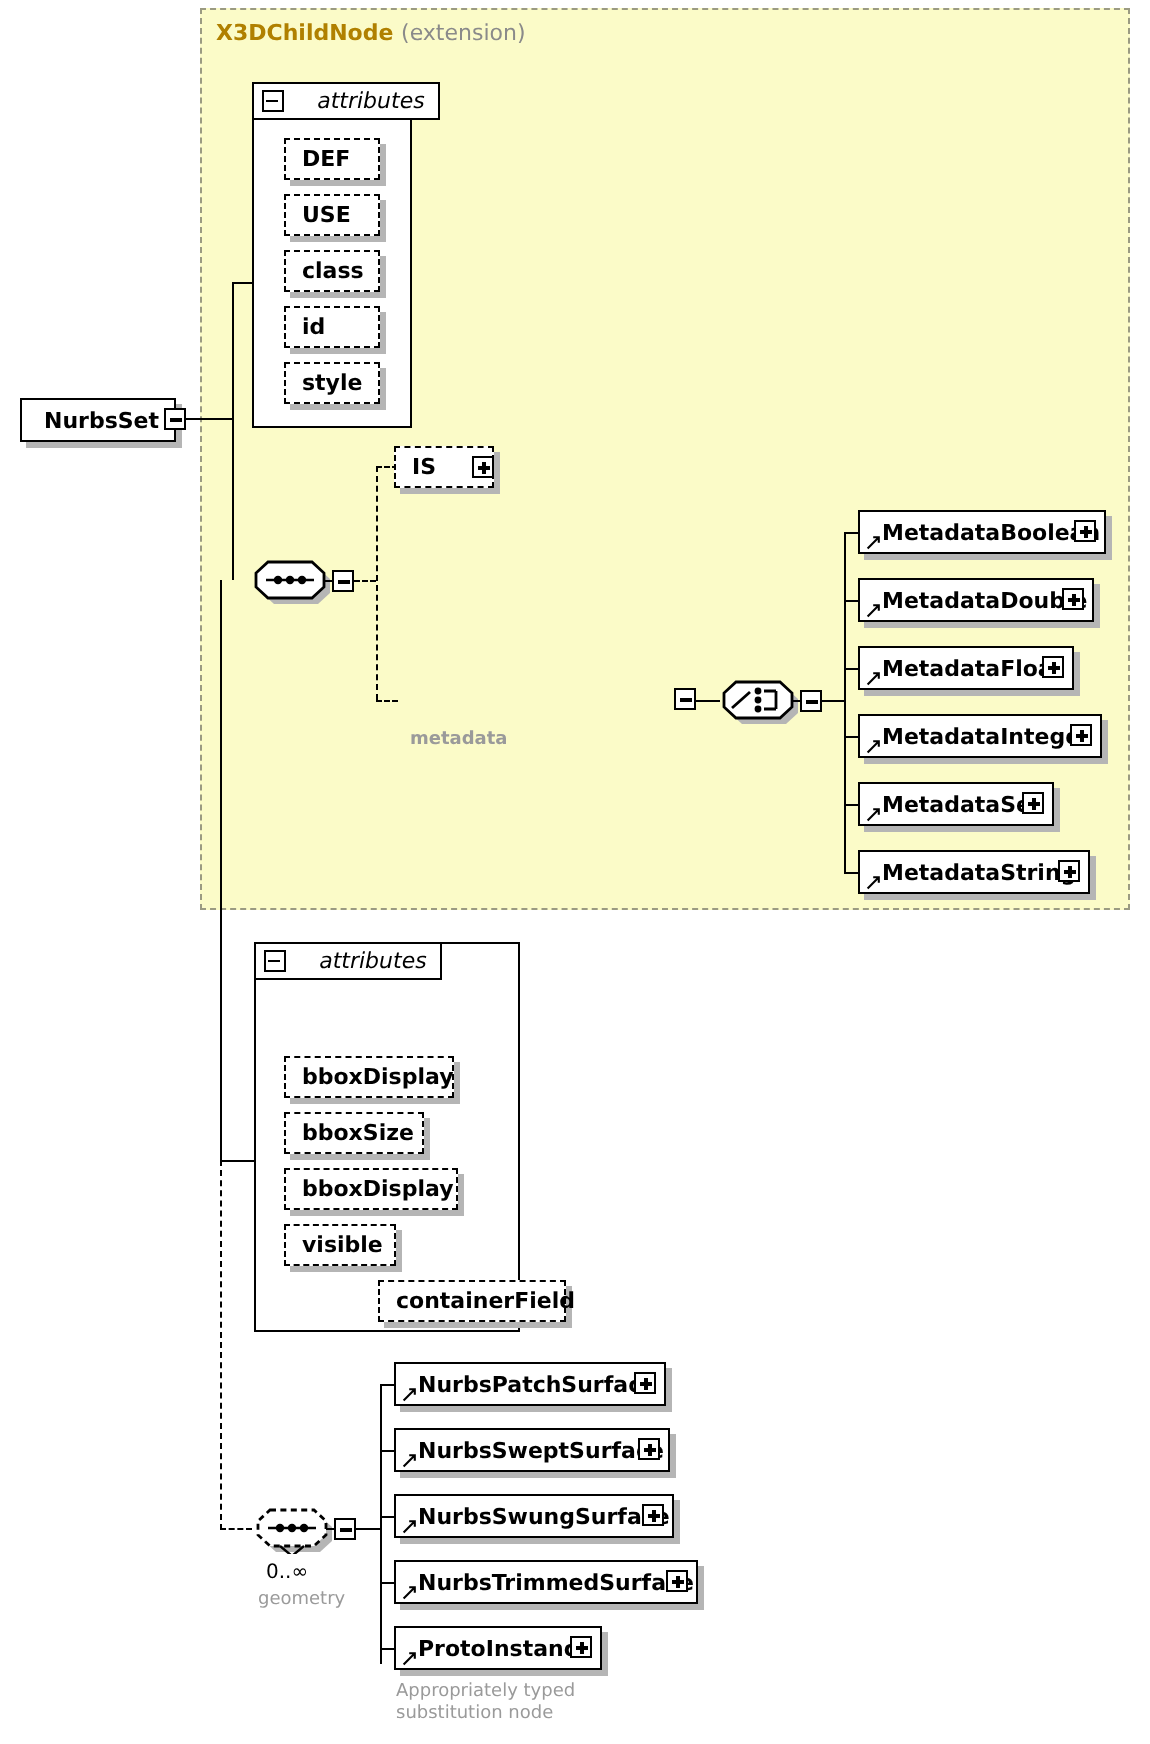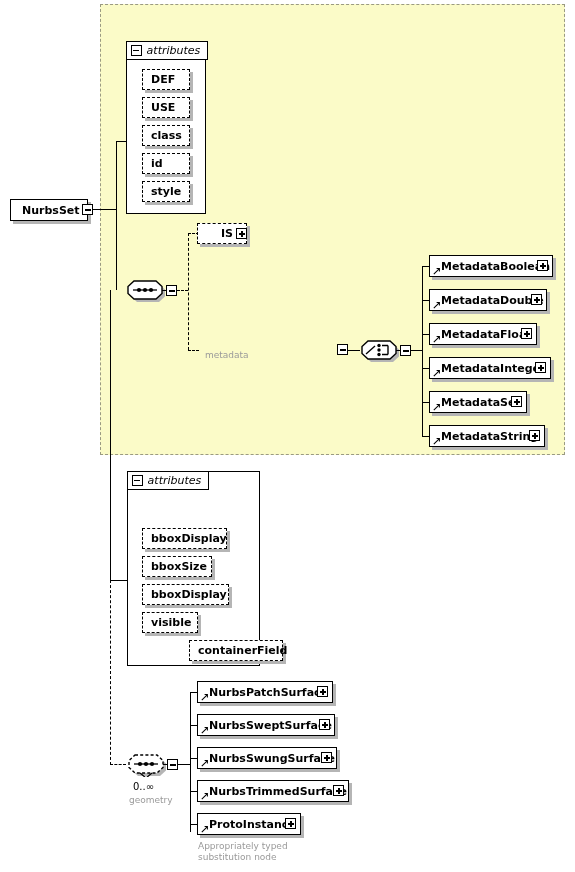--- a/index.html
+++ b/index.html
@@ -73,21 +73,21 @@
     box-sizing:border-box;
     border:1.4px solid #000;
     background:#ffffff;
   }
   .attr-header{
     position:absolute;left:-1.4px;top:-1.4px;
     box-sizing:border-box;
     border:1.4px solid #000;
     background:#ffffff;
     height:19px;
-    display:flex;align-items:center;gap:5px;
+    display:flex;align-items:center;gap:17px;
     padding:0 7px 0 4px;
     font-size:11px;font-style:italic;color:#000;
     white-space:nowrap;
   }
 
   
   .tog{
     box-sizing:border-box;
     width:11px;height:11px;
     border:1.2px solid #000;
@@ -126,20 +126,22 @@
   .lnv{width:1px;}
   .dln{position:absolute;border:0;border-top:1.3px dashed #000;height:0;}
   .dlnv{position:absolute;border:0;border-left:1.3px dashed #000;width:0;}
 </style>
 </head>
 <body>
 
 <div id="canvas">
 
   <div class="abs" id="ext-region"></div>
+  <div class="abs" id="ext-title"><span>X3DChildNode</span>
+    <span class="sub">(extension)</span></div>
 
   <div class="abs ebox" style="left:10px;top:199px;width:78px;">
     <svg class="refarrow" viewBox="0 0 8 8"></svg>
     <span class="lbl">NurbsSet</span>
   </div>
   <div class="box-tog abs" style="left:82px;top:204px;"></div>
 
   <div class="ln lnh abs" style="left:93px;top:209px;width:24px;"></div>
 
   <div class="ln lnv abs" style="left:116px;top:141px;height:68px;"></div>
@@ -180,27 +182,27 @@
     </svg>
   </div>
   <div class="ln lnh abs" style="left:162px;top:290px;width:6px;"></div>
   <div class="box-tog abs" style="left:166px;top:285px;"></div>
 
   <div class="dln abs" style="left:177px;top:290px;width:11px;"></div>
   <div class="dlnv abs" style="left:188px;top:233px;height:117px;"></div>
   <div class="dln abs" style="left:188px;top:233px;width:11px;"></div>
   <div class="dln abs" style="left:188px;top:350px;width:11px;"></div>
 
-  <div class="dbox abs" style="left:197px;top:223px;width:50px;padding-left:15px;">
+  <div class="dbox abs" style="left:197px;top:223px;width:50px;">
     <span class="lbl">IS</span>
   </div>
   <div class="box-tog plus abs" style="left:236px;top:228px;"></div>
 
   <div class="box-tog abs" style="left:337px;top:344px;"></div>
-  <div class="note" style="left:205px;top:350px;">metadata</div>
+  <div class="note" style="left:205px;top:365px;font-weight:bold;">metadata</div>
 
   <div class="ln lnh abs" style="left:348px;top:350px;width:12px;"></div>
 
   <div class="comp abs" style="left:358px;top:337px;">
     <svg width="48" height="26" viewBox="0 0 48 26">
       <polygon points="10,4 32,4 38,9.5 38,16.5 32,22 10,22 4,16.5 4,9.5" fill="#b5b5b5" transform="translate(3,3)"></polygon>
       <polygon points="10,4 32,4 38,9.5 38,16.5 32,22 10,22 4,16.5 4,9.5" fill="#ffffff" stroke="#000" stroke-width="1.4"></polygon>
       <path d="M8,17 L17,9" stroke="#000" stroke-width="1.4" fill="none"></path>
       <circle cx="21" cy="8.5" r="1.7" fill="#000"></circle>
       <circle cx="21" cy="13" r="1.7" fill="#000"></circle>

